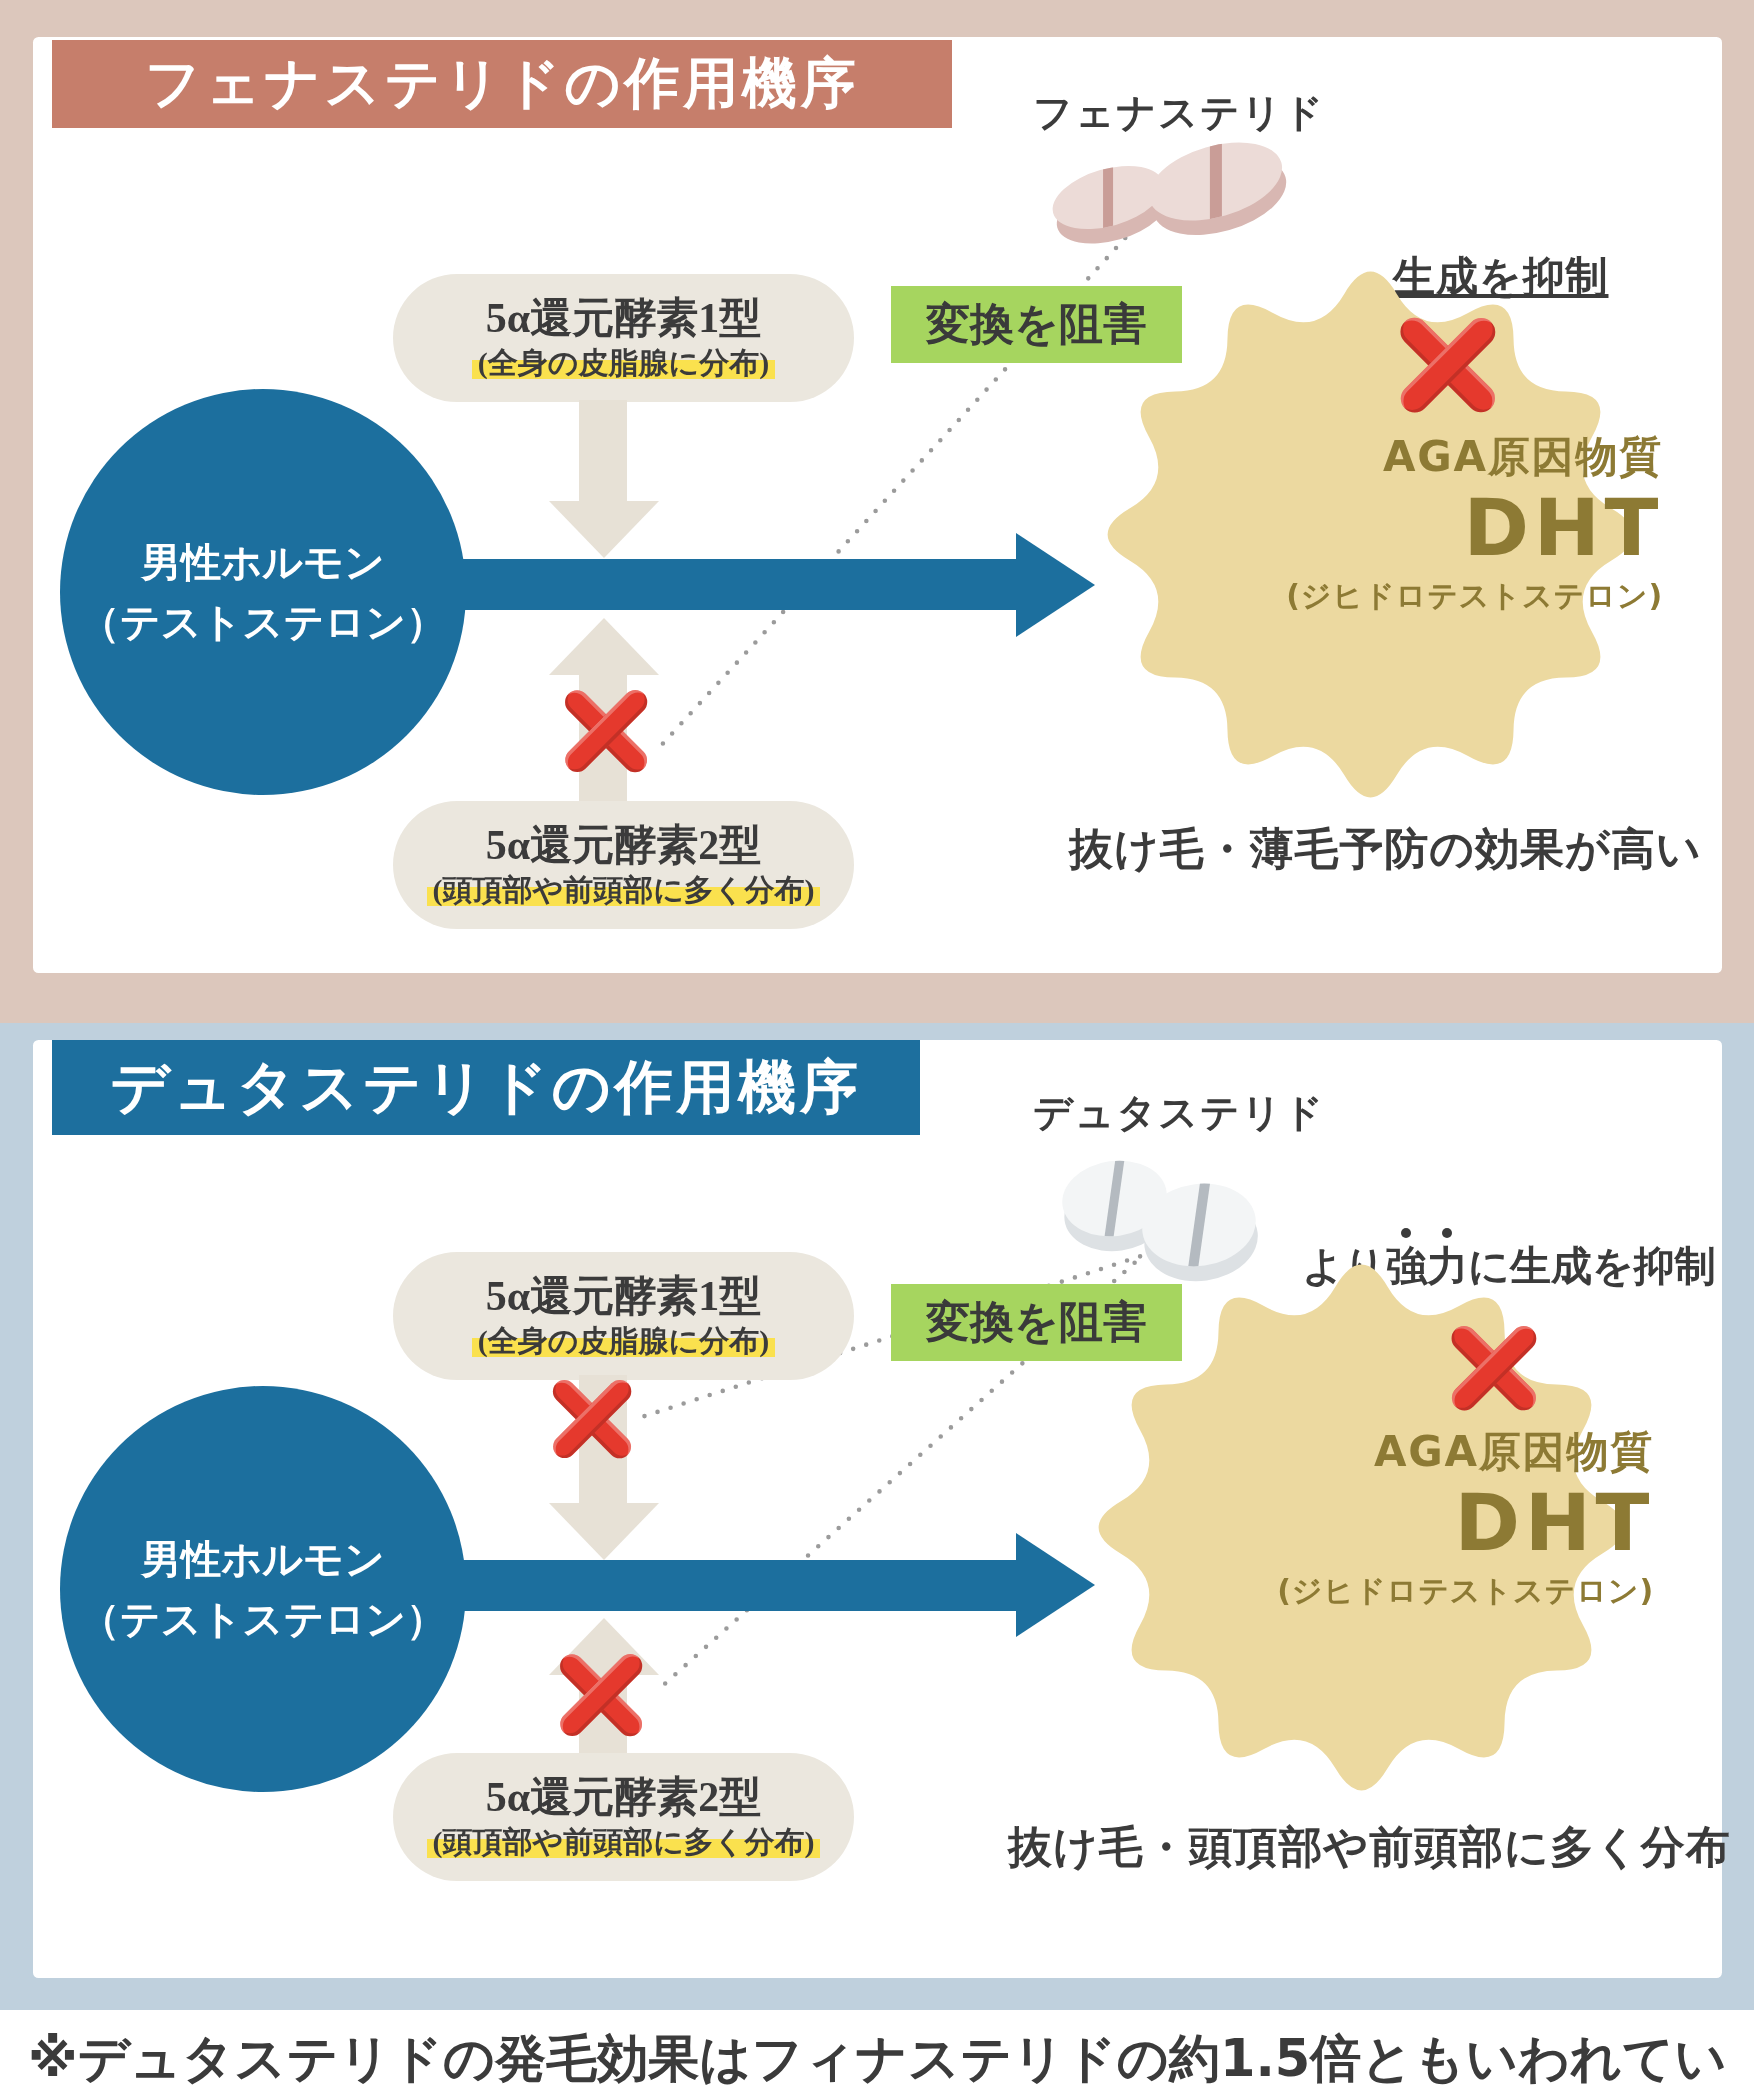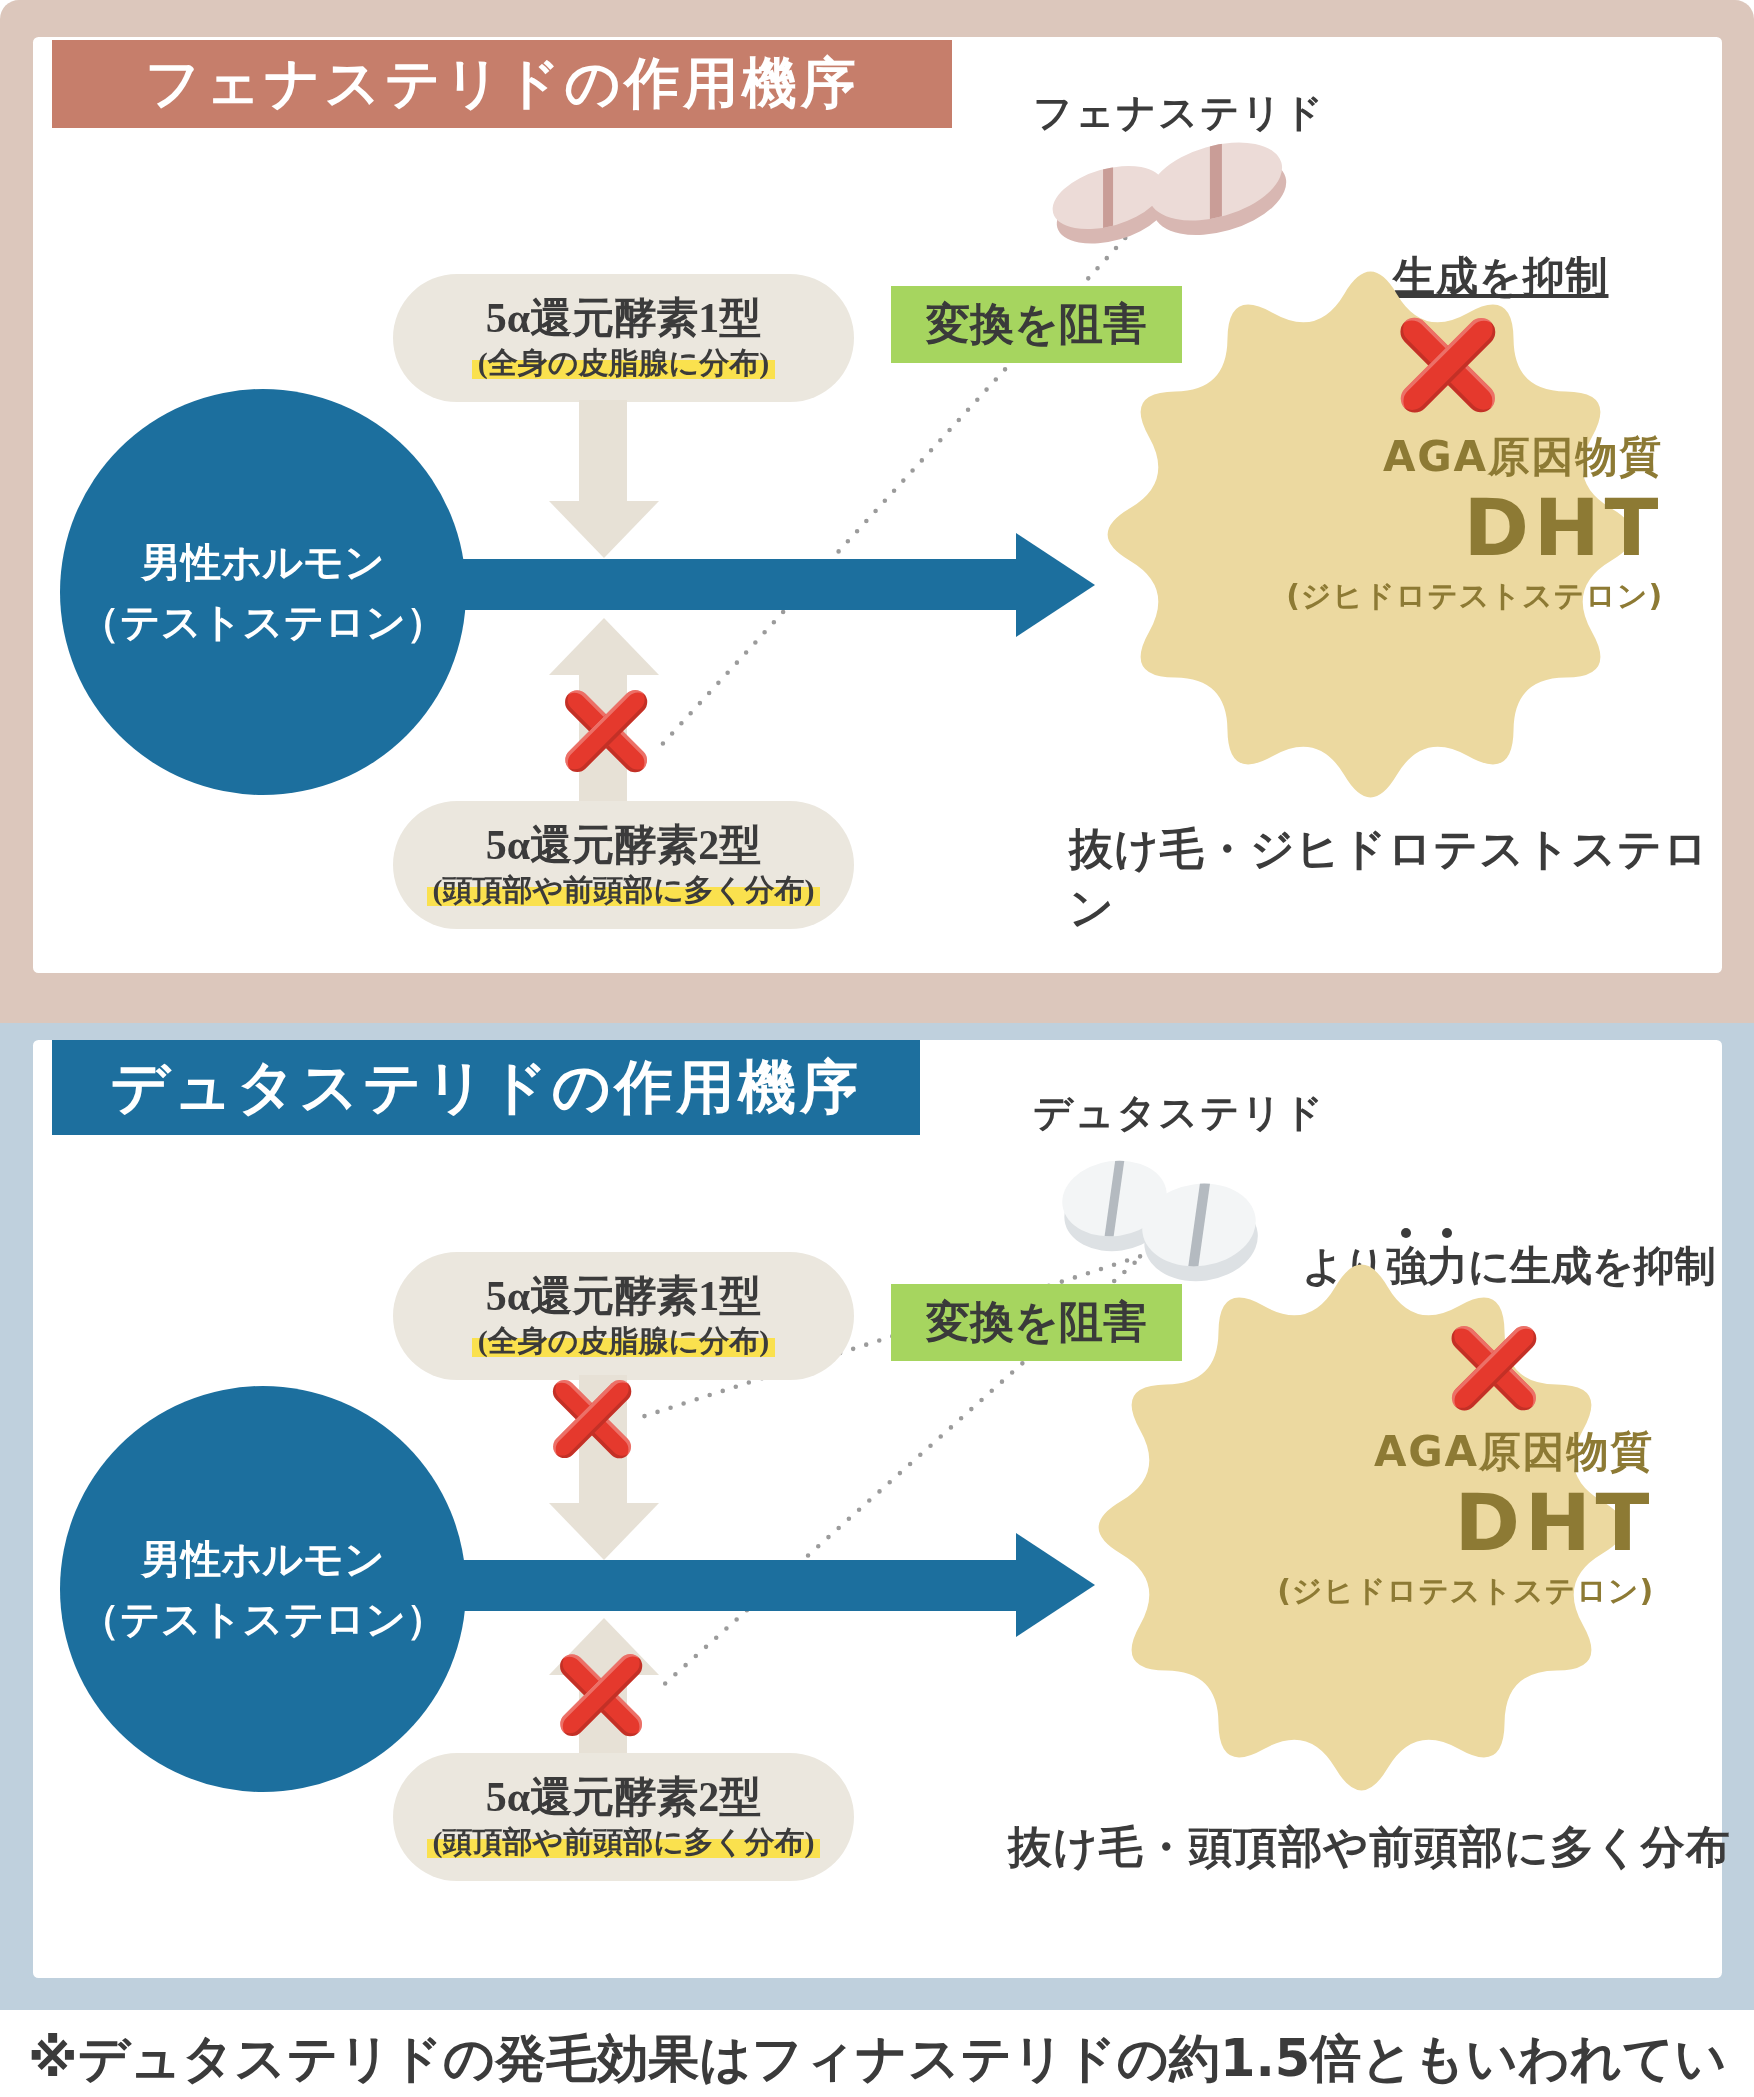--- a/index.html
+++ b/index.html
@@ -1,17 +1,17 @@
 <!DOCTYPE html>
 <html style="font-size:14.6px"><head>
 <meta charset="utf-8">
 <style>
   html,body{margin:0;padding:0;background:#fff;}
   .page{position:relative;width:1754px;height:2098px;background:#ffffff;overflow:hidden;
-        font-family:"DejaVu Sans","Liberation Sans",sans-serif;font-weight:bold;color:#3b3b3b;border-radius:19px;}
+        font-family:"DejaVu Sans","Liberation Sans",sans-serif;font-weight:bold;color:#3b3b3b;}
   .bg{position:absolute;z-index:0;}
   .card{position:absolute;background:#fff;border-radius:5.5px;z-index:1;}
   .dots{position:absolute;left:0;top:0;z-index:2;}
   .el{position:absolute;z-index:3;}
   .hdr{display:flex;align-items:center;justify-content:center;color:#fff;letter-spacing:3.7px;}
   .dlabel{font-size:39px;letter-spacing:1.8px;}
   .box{width:461px;height:128px;background:#ebe7de;border-radius:68px;display:flex;flex-direction:column;
        align-items:center;justify-content:center;text-align:center;font-family:Liberation Serif, serif;}
   .box .t{font-size:42px;line-height:1.1;}
   .box .s{font-size:30px;line-height:1.25;margin-top:2.7px;}
@@ -120,21 +120,21 @@
   <svg class="el" style="left:1078px;top:242px;" width="585" height="585" viewBox="0 0 640 640">
     <path fill="#ecd9a0" d="M291.3,56.8 Q320.0,8.0 348.7,56.8 Q377.5,105.6 426.7,77.7 Q476.0,49.8 476.5,106.4 Q477.0,163.0 533.6,163.5 Q590.2,164.0 562.3,213.3 Q534.4,262.5 583.2,291.3 Q632.0,320.0 583.2,348.7 Q534.4,377.5 562.3,426.7 Q590.2,476.0 533.6,476.5 Q477.0,477.0 476.5,533.6 Q476.0,590.2 426.7,562.3 Q377.5,534.4 348.7,583.2 Q320.0,632.0 291.3,583.2 Q262.5,534.4 213.3,562.3 Q164.0,590.2 163.5,533.6 Q163.0,477.0 106.4,476.5 Q49.8,476.0 77.7,426.7 Q105.6,377.5 56.8,348.7 Q8.0,320.0 56.8,291.3 Q105.6,262.5 77.7,213.3 Q49.8,164.0 106.4,163.5 Q163.0,163.0 163.5,106.4 Q164.0,49.8 213.3,77.7 Q262.5,105.6 291.3,56.8 Z"></path>
   </svg>
   <div class="el cross" style="left:1397px;top:314px;width:102px;height:102px;"></div>
   <div class="el dhtblk" style="left:1078px;top:429px;">
     <div class="c">AGA原因物質</div>
     <div class="n">DHT</div>
     <div class="s">(ジヒドロテストステロン)</div>
   </div>
 
-  <div class="el effect" style="left:1069px;top:820px;">抜け毛・ジヒドロテストステロン</div>
+  <div class="el effect" style="left:1069px;top:820px;">抜け毛・薄毛予防の効果が高い</div>
 
   <div class="el hdr" style="left:52px;top:1040px;width:868px;height:95px;background:#1d6f9e;font-size:58px;">デュタステリドの作用機序</div>
 
   <div class="el dlabel" style="left:1033px;top:1086px;">デュタステリド</div>
 
   <div class="el" style="left:1051px;top:1147px;width:274px;height:137px;">
     <div class="cap white" style="left:11px;top:13.7px;width:105px;height:75px;transform:rotate(-8deg);">
       <span class="b"></span>
         <span class="f">
           <i></i>

